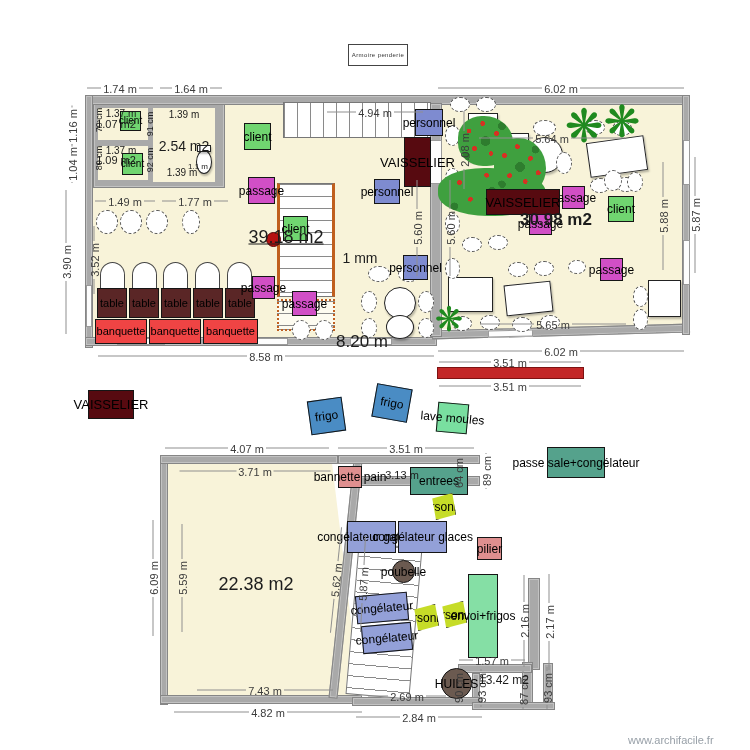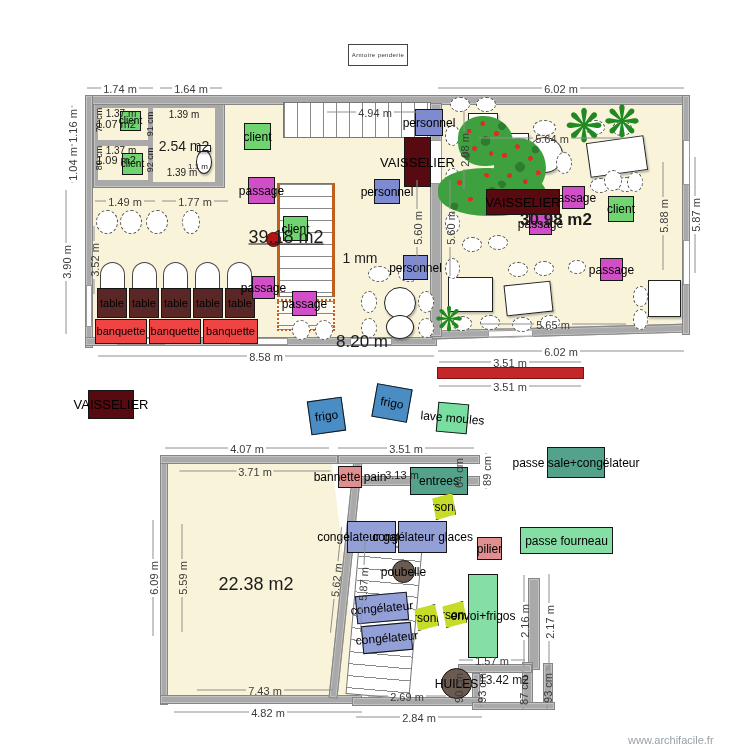--- a/index.html
+++ b/index.html
@@ -190,21 +190,20 @@
     <div class="it zone z-frigo" style="left: 309px; top: 399px; width: 35px; height: 34px; transform: rotate(-8deg);">frigo</div>
     <div class="it zone z-frigo" style="left: 374px; top: 386px; width: 36px; height: 34px; transform: rotate(10deg);">frigo</div>
     <div class="it zone z-mint" style="left: 437px; top: 403px; width: 31px; height: 30px; transform: rotate(5deg);">lave moules</div>
     <div class="it zone z-teal" style="left: 547px; top: 447px; width: 58px; height: 31px;">passe sale+congélateur</div>
     <div class="it zone z-pink" style="left: 338px; top: 466px; width: 24px; height: 22px;">bannette pain</div>
     <div class="it zone z-teal" style="left: 410px; top: 467px; width: 58px; height: 28px;">entrees</div>
     <div class="it zone z-yellow" style="left: 431px; top: 493px; width: 25px; height: 27px;">personnel</div>
     <div class="it zone z-lav" style="left: 347px; top: 521px; width: 49px; height: 32px;">congélateur gateaux</div>
     <div class="it zone z-lav" style="left: 398px; top: 521px; width: 49px; height: 32px;">congélateur glaces</div>
     <div class="it zone z-pink" style="left: 477px; top: 537px; width: 25px; height: 23px;">pilier</div>
-    <div class="it zone z-green2" style="left: 520px; top: 527px; width: 93px; height: 27px;">passe fourneau</div>
     <div class="it zone z-brown round" style="left: 392px; top: 560px; width: 23px; height: 23px;">poubelle</div>
     <div class="it zone z-lav" style="left: 356px; top: 594px; width: 52px; height: 28px; transform: rotate(-5deg);">congélateur</div>
     <div class="it zone z-lav" style="left: 362px; top: 624px; width: 50px; height: 28px; transform: rotate(-5deg);">congélateur</div>
     <div class="it zone z-yellow" style="left: 413px; top: 604px; width: 26px; height: 27px;">personnel</div>
     <div class="it zone z-yellow" style="left: 441px; top: 601px; width: 26px; height: 27px;">personnel</div>
     <div class="it zone z-green2" style="left: 468px; top: 574px; width: 30px; height: 84px;">envoi+frigos</div>
     <div class="it zone z-brown round" style="left: 441px; top: 668px; width: 31px; height: 31px;">HUILES</div>
     <div class="it bar" style="left: 437px; top: 367px; width: 147px; height: 12px;"></div>
     <div class="it dim" style="left: 120px; top: 88px; width: 70px; transform: translate(-50%, -50%);">1.74 m</div>
     <div class="it dim" style="left: 191px; top: 88px; width: 66px; transform: translate(-50%, -50%);">1.64 m</div>

